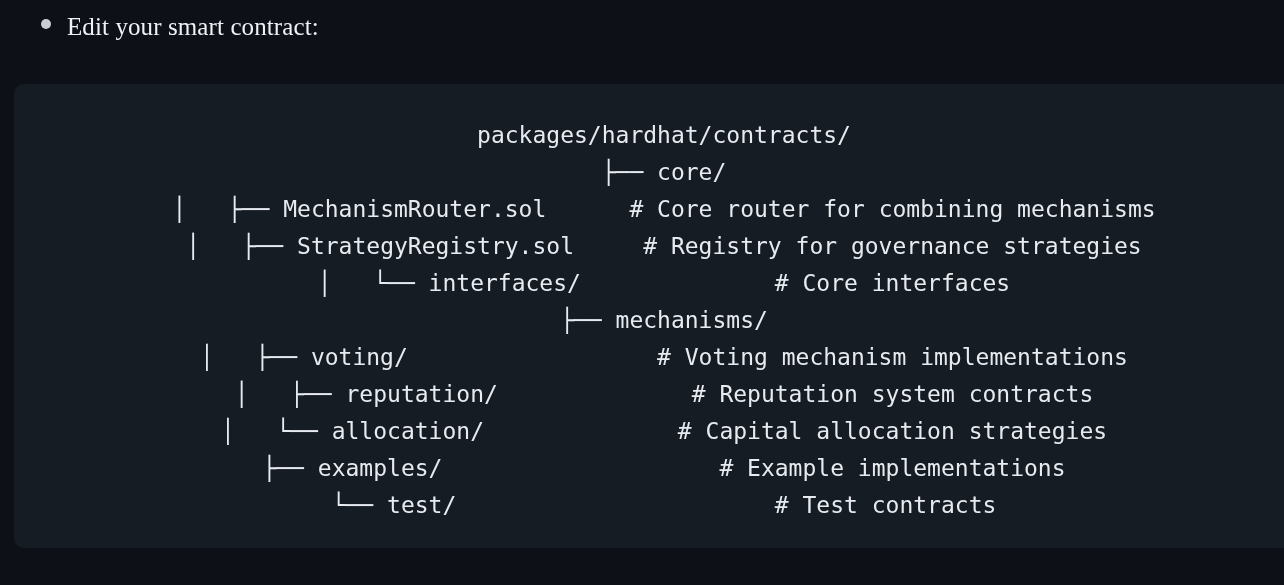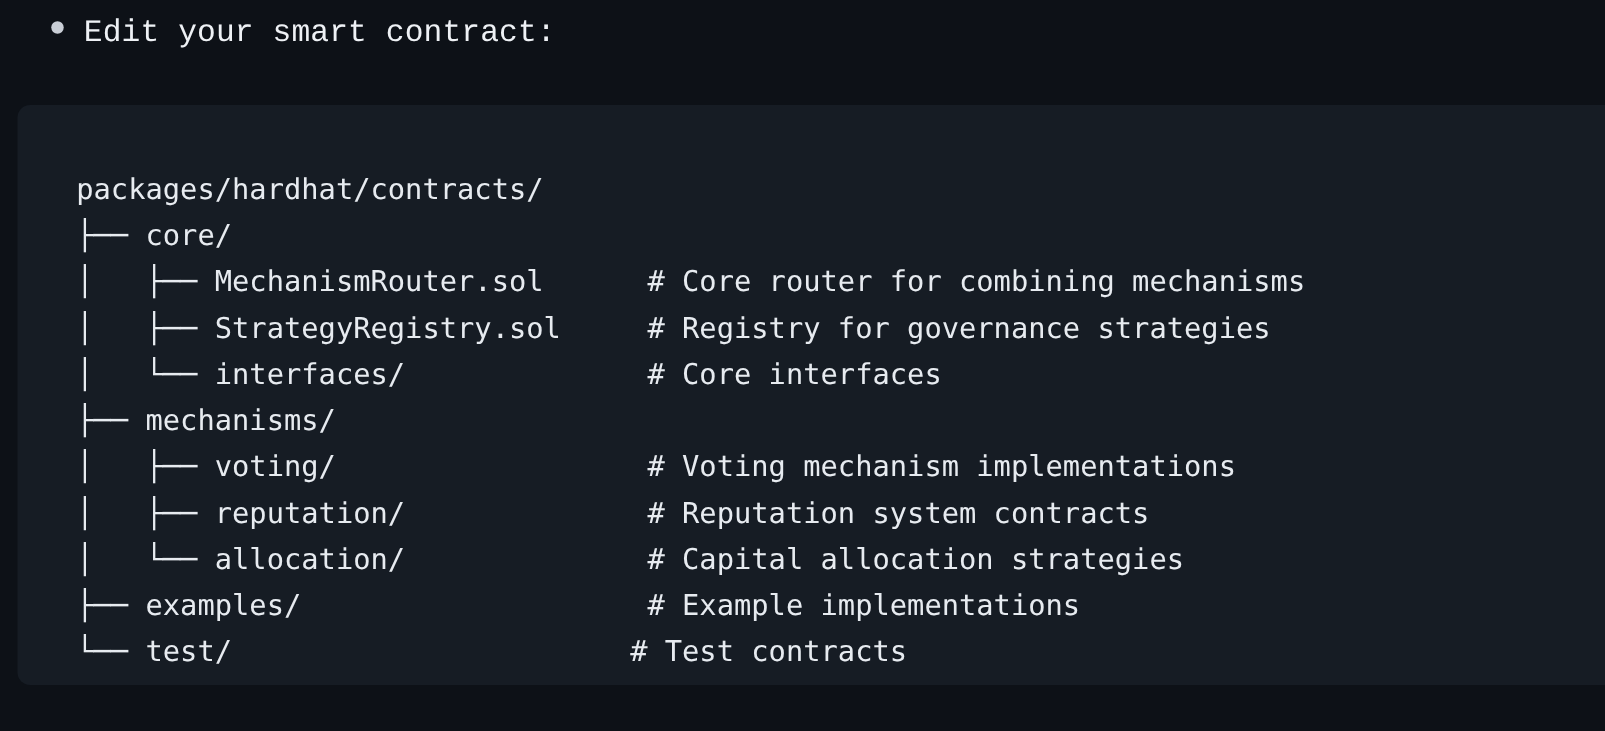--- a/index.html
+++ b/index.html
@@ -37,21 +37,21 @@
     height: 10px;
     border-radius: 50%;
     background: #c9ced6;
     margin-left: 41px;
     margin-right: 16px;
     position: relative;
     top: -6px;
     flex: 0 0 auto;
   }
   .bullet-text {
-    font-family: Liberation Mono, monospace;
+    font-family: Liberation Serif, serif;
     font-size: 25px;
     line-height: 30px;
     color: #eef1f5;
     letter-spacing: 0.1px;
     white-space: pre;
   }
 
   
   .codeblock {
     position: absolute;
@@ -70,29 +70,30 @@
   .code-scroll {
     position: absolute;
     left: 0;
     top: 0;
     right: 0;
     bottom: 0;
     overflow: hidden;
   }
 
   .code-pre {
-    margin: 17px;
+    margin: 0;
     padding: 33px 0 0 30px;
     font-family: "DejaVu Sans Mono", "Liberation Mono", monospace;
     font-size: 23px;
     line-height: 37px;
     color: #e7ebf0;
     white-space: pre;
     letter-spacing: 0px;
     tab-size: 4;
+    text-align: center;
   }
 
   .code-line {
     display: block;
     white-space: pre;
     min-height: 37px;
   }
 </style>
 </head>
 <body style="background: rgb(13, 17, 23);">

